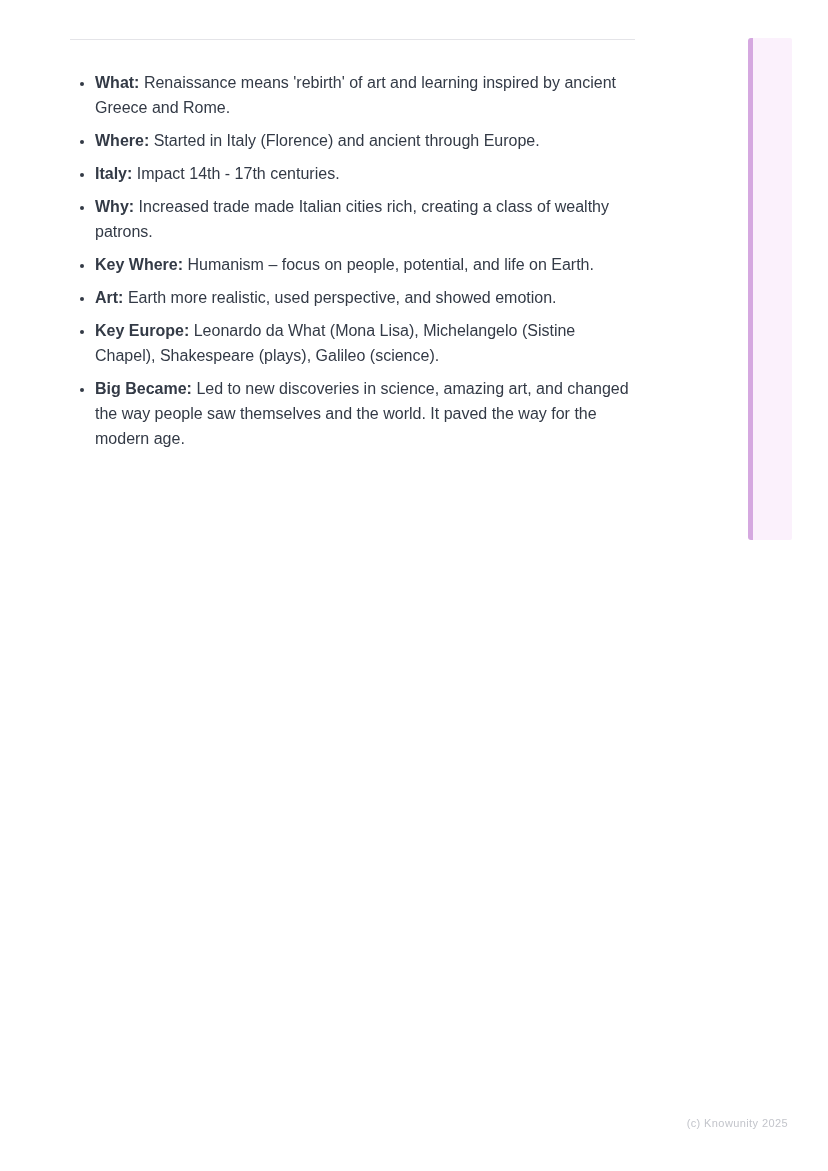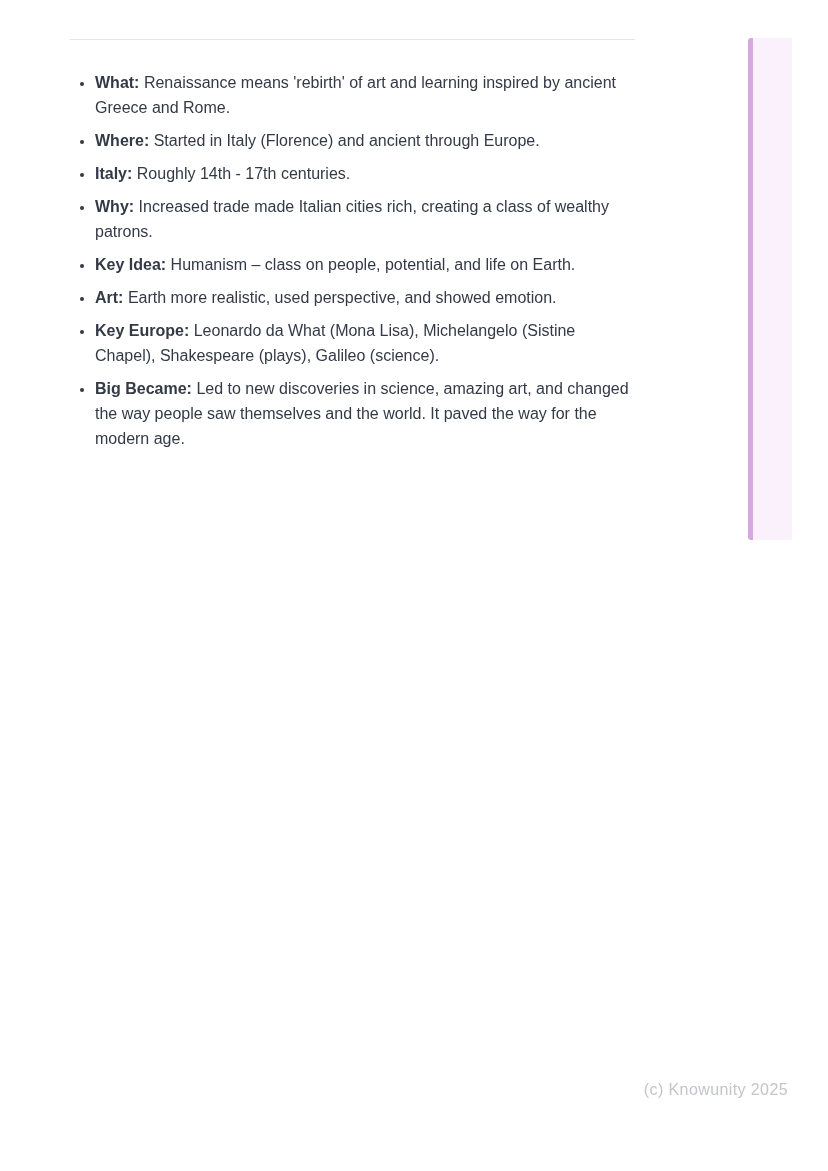--- a/index.html
+++ b/index.html
@@ -63,40 +63,40 @@
     width: 44px;
     height: 502px;
     background: var(--panel-fill, #fbf1fc);
     border-left: 5px solid var(--panel-line, #d5a8e0);
     border-radius: 3px 2px 2px 3px;
     box-sizing: border-box;
   }
   .footer {
     position: absolute;
     right: 40px;
-    top: 1081px;
-    font-size: 16px;
+    top: 1117px;
+    font-size: 11px;
     letter-spacing: 0.4px;
     color: var(--footer-text, #c3c5cb);
   }
 </style>
 </head>
 <body>
 
 <div class="page">
   <div class="divider"></div>
 
   <div class="content">
 
     <ul class="summary-list">
         <li><strong>What:</strong> <span>Renaissance means 'rebirth' of art and learning inspired by ancient Greece and Rome.</span></li>
         <li><strong>Where:</strong> <span>Started in Italy (Florence) and ancient through Europe.</span></li>
-        <li><strong>Italy:</strong> <span>Roughly 14th - 17th centuries.</span></li>
+        <li><strong>Italy:</strong> <span>Impact 14th - 17th centuries.</span></li>
         <li><strong>Why:</strong> <span>Increased trade made Italian cities rich, creating a class of wealthy patrons.</span></li>
-        <li><strong>Key Idea:</strong> <span>Humanism – class on people, potential, and life on Earth.</span></li>
+        <li><strong>Key Where:</strong> <span>Humanism – focus on people, potential, and life on Earth.</span></li>
         <li><strong>Art:</strong> <span>Earth more realistic, used perspective, and showed emotion.</span></li>
         <li><strong>Key Europe:</strong> <span>Leonardo da What (Mona Lisa), Michelangelo (Sistine Chapel), Shakespeare (plays), Galileo (science).</span></li>
         <li><strong>Big Became:</strong> <span>Led to new discoveries in science, amazing art, and changed the way people saw themselves and the world. It paved the way for the modern age.</span></li>
       </ul>
   </div>
 
   <div class="side-tab"></div>
 
   <div class="footer">(c) Knowunity 2025</div>
 </div>

